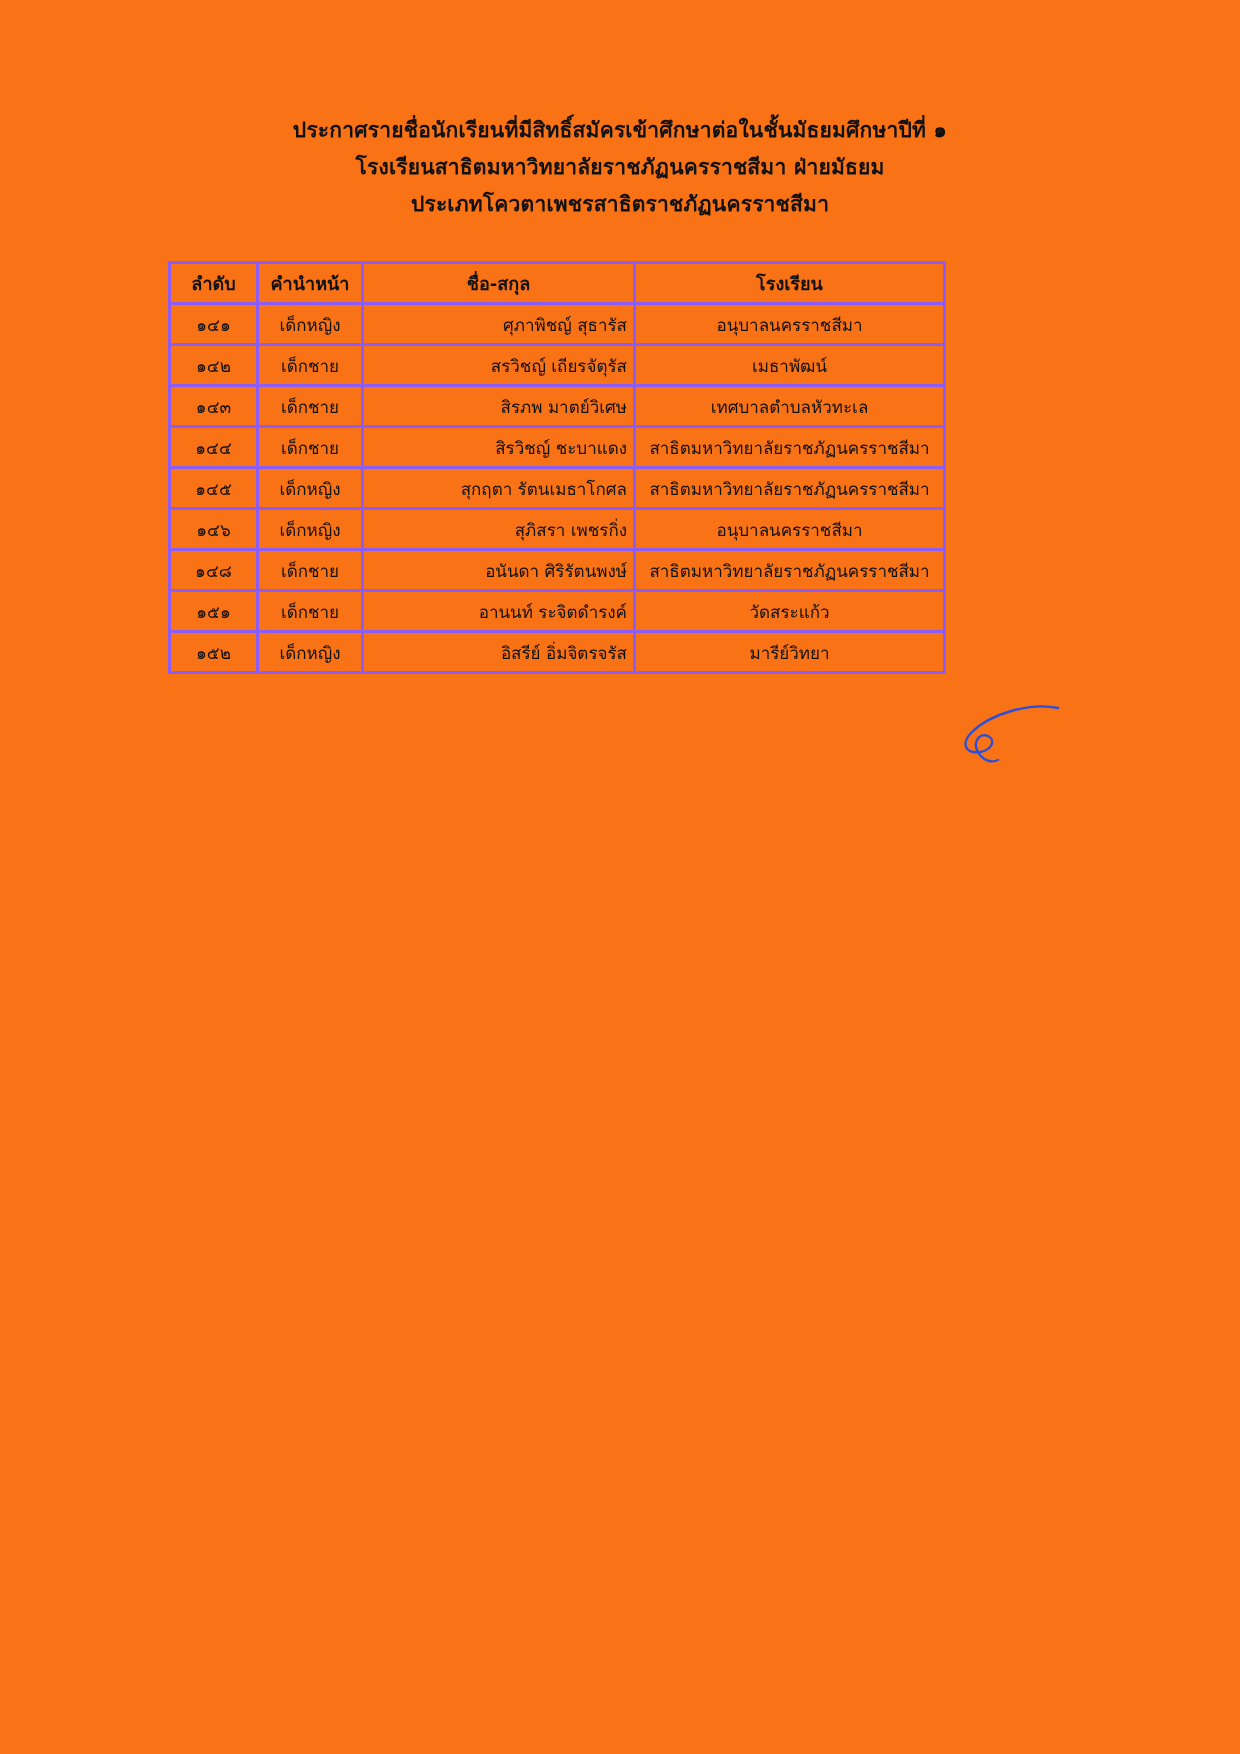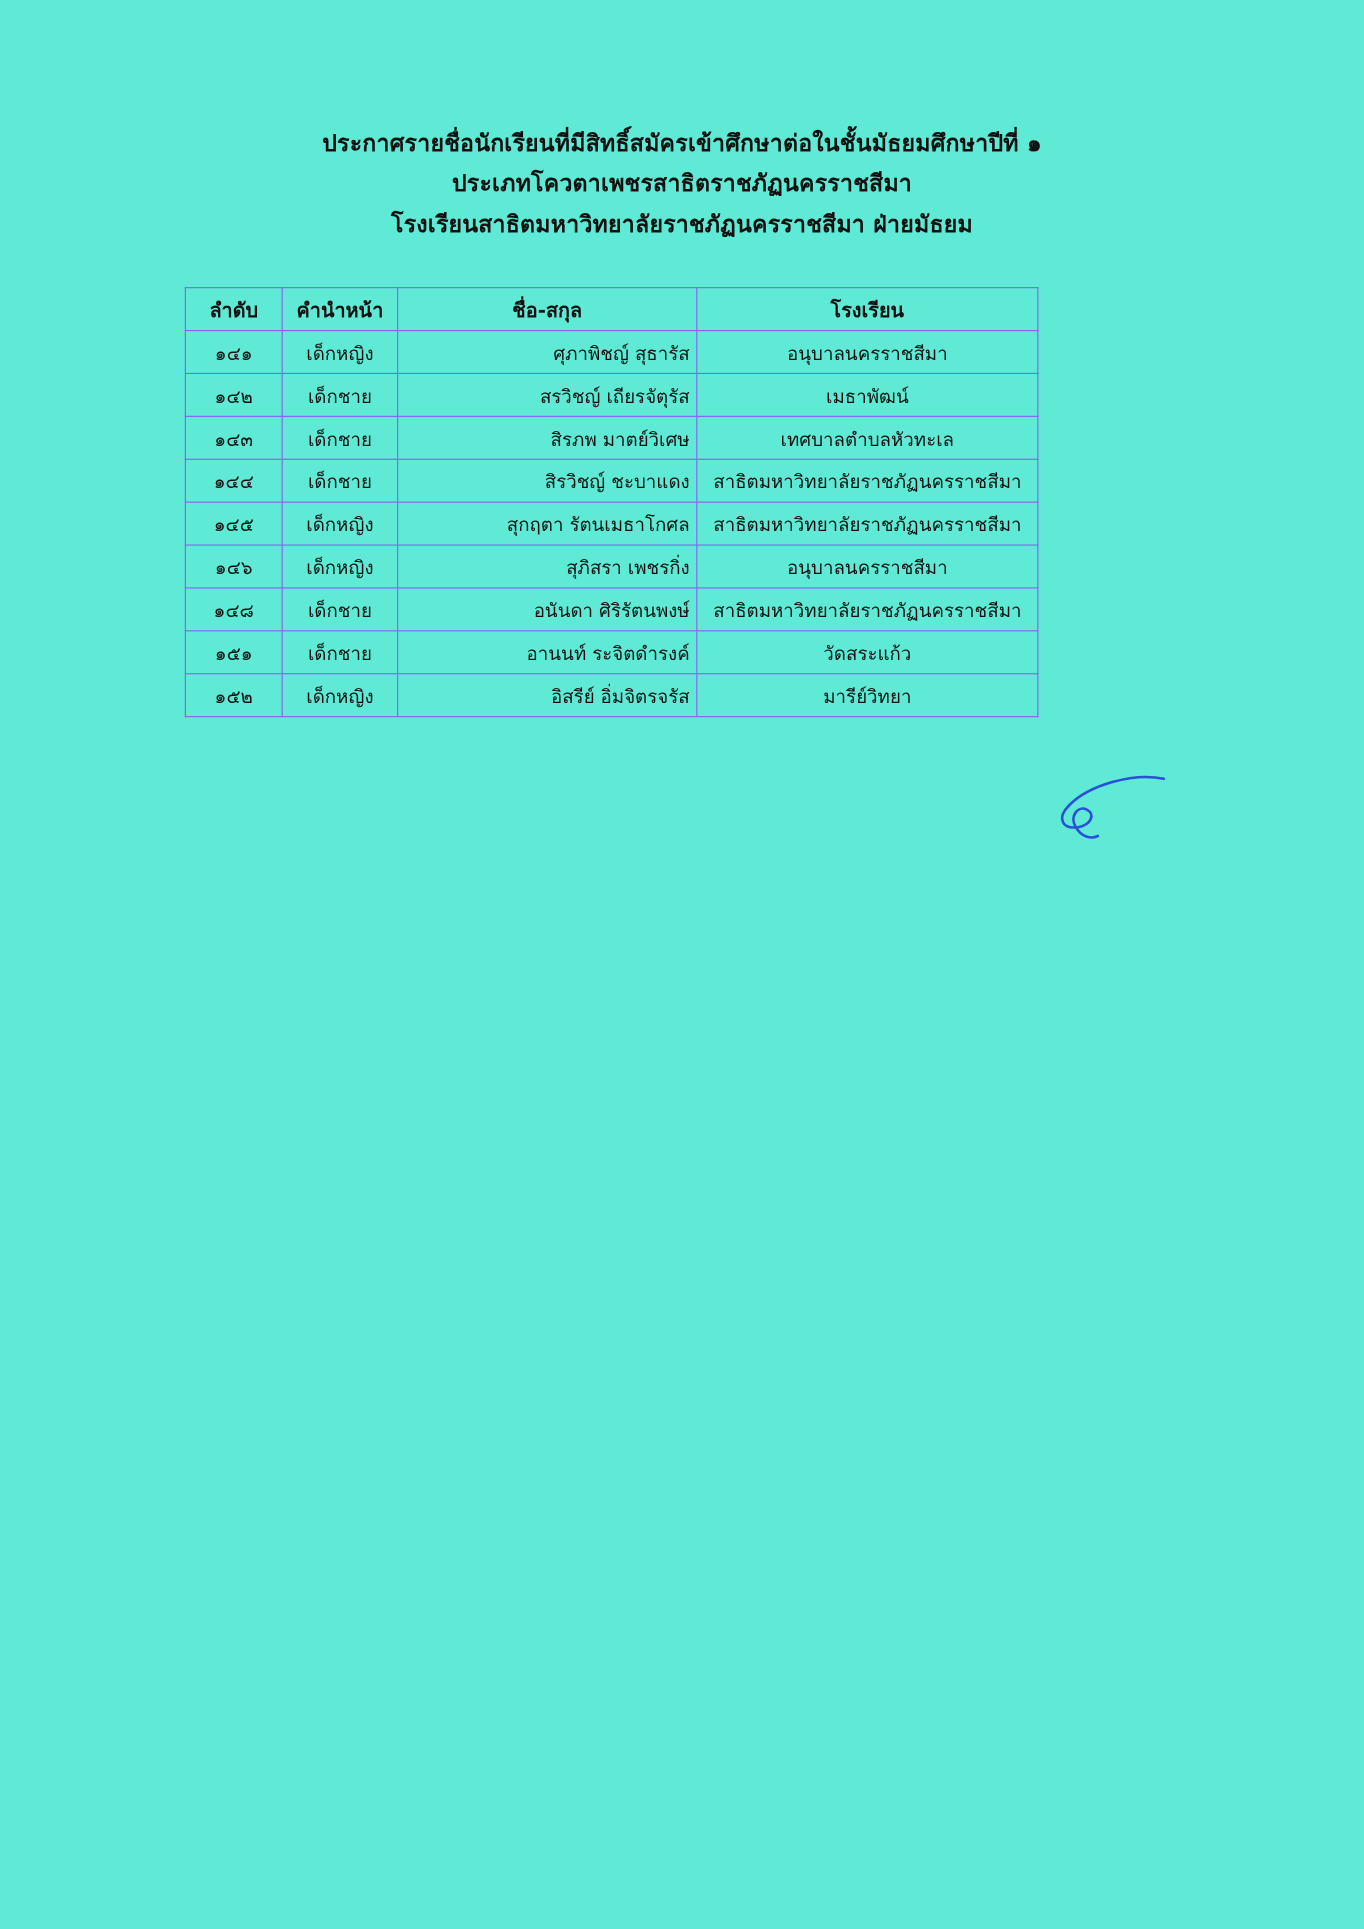--- a/index.html
+++ b/index.html
@@ -14,21 +14,21 @@
     font-family: "DejaVu Sans", "Liberation Sans", sans-serif;
     color: #000000;
     overflow: hidden;
   }
   .page {
     position: absolute;
     left: 0;
     top: 0;
     width: 1240px;
     height: 1754px;
-    background: #5eead4;
+    background: #f97316;
   }
   .doc-header {
     position: absolute;
     left: 0;
     top: 112px;
     width: 1240px;
     text-align: center;
   }
   .doc-header .line {
     font-size: 21px;
@@ -43,21 +43,21 @@
     top: 261px;
     width: 775px;
   }
   table.roster {
     border-collapse: collapse;
     width: 775px;
     table-layout: fixed;
   }
   table.roster th,
   table.roster td {
-    border: 1px solid #8b5cf6;
+    border: 3px solid #8b5cf6;
     height: 38px;
     font-size: 17px;
     color: #111;
     padding: 0 6px;
     vertical-align: middle;
   }
   table.roster th {
     font-weight: bold;
     text-align: center;
     font-size: 18px;
@@ -81,22 +81,22 @@
     pointer-events: none;
   }
 </style>
 </head>
 <body>
 
 <div class="page">
 
   <div class="doc-header">
     <div class="line">ประกาศรายชื่อนักเรียนที่มีสิทธิ์สมัครเข้าศึกษาต่อในชั้นมัธยมศึกษาปีที่ ๑</div>
+    <div class="line">โรงเรียนสาธิตมหาวิทยาลัยราชภัฏนครราชสีมา ฝ่ายมัธยม</div>
     <div class="line">ประเภทโควตาเพชรสาธิตราชภัฏนครราชสีมา</div>
-    <div class="line">โรงเรียนสาธิตมหาวิทยาลัยราชภัฏนครราชสีมา ฝ่ายมัธยม</div>
   </div>
 
   <div class="table-wrap">
     <table class="roster">
       <colgroup>
         <col class="c-no">
         <col class="c-title">
         <col class="c-name">
         <col class="c-school">
       </colgroup>

